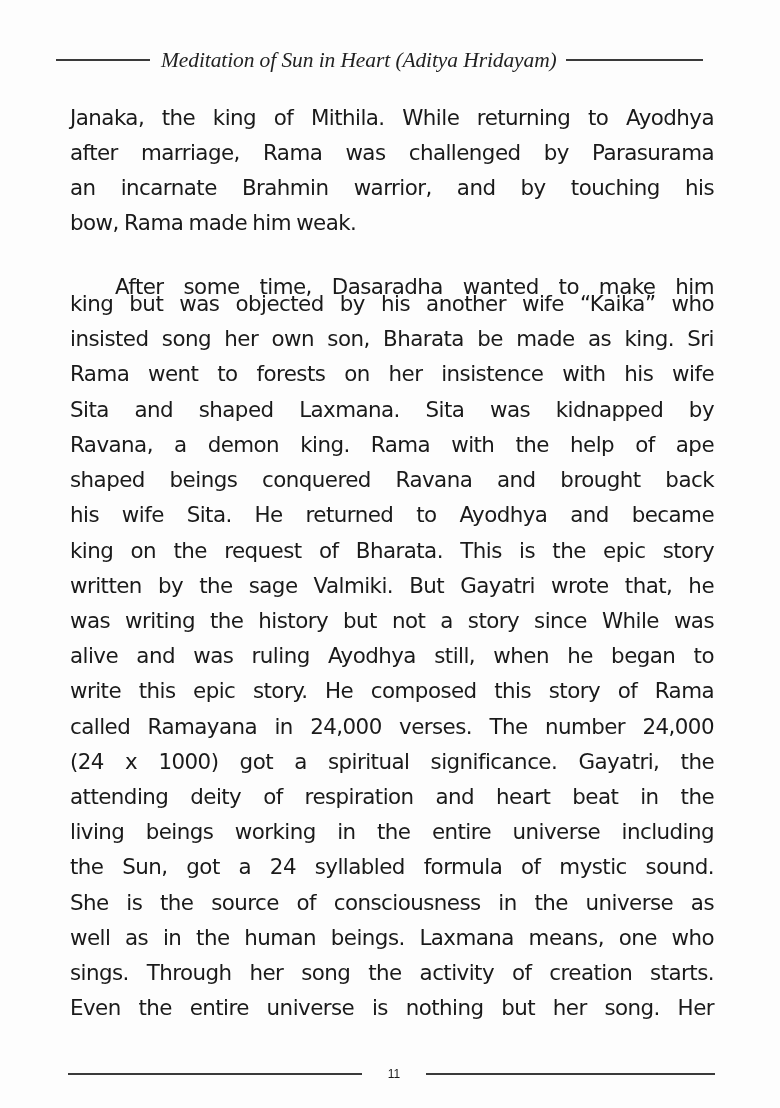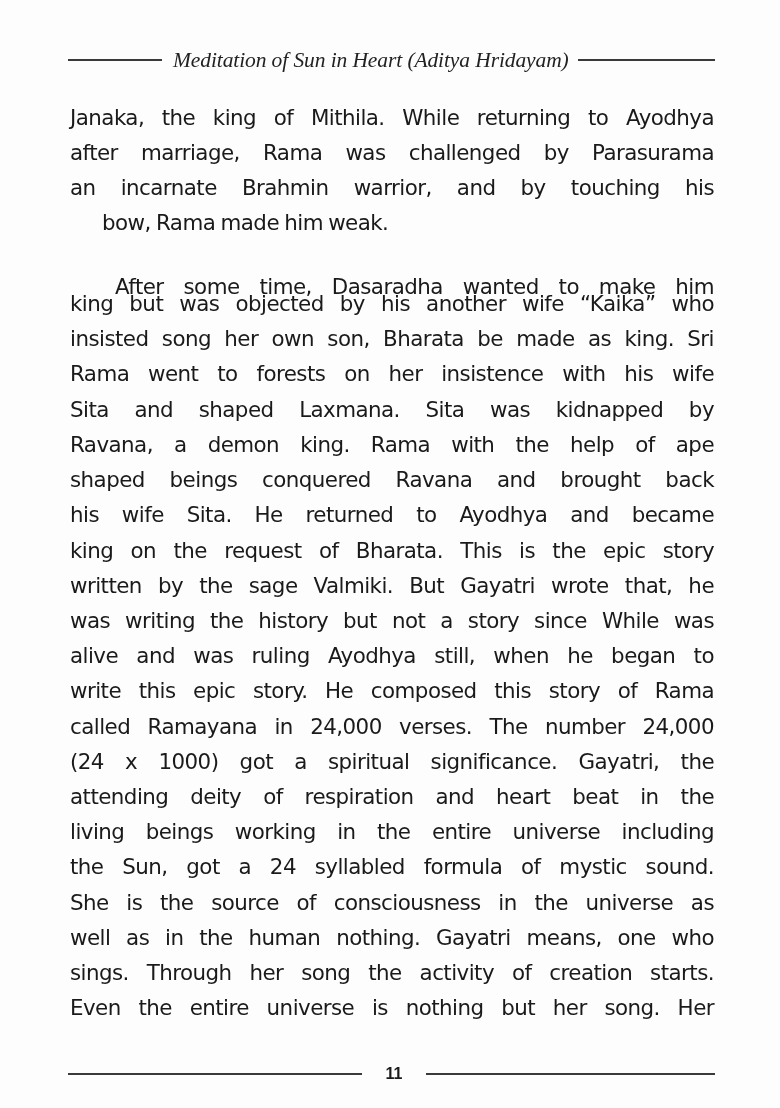--- a/index.html
+++ b/index.html
@@ -17,21 +17,21 @@
     .page {
       position: absolute;
       left: 0; top: 0;
       width: 780px;
       height: 1108px;
       background: #fdfdfd;
     }
     
     .running-header {
       position: absolute;
-      left: 68px;
+      left: 56px;
       top: 42px;
       width: 647px;
       height: 36px;
       display: flex;
       align-items: center;
       text-align: right;
     }
     .rule {
       height: 1.6px;
       background: #3a3a3a;
@@ -65,45 +65,43 @@
       line-height: 30px;
       white-space: nowrap;
       text-align: justify;
       text-align-last: justify;
       letter-spacing: -0.55px;
       word-spacing: -1px;
     }
     .line.last {
       text-align: center;
       text-align-last: left;
-      margin-left: 32px;
     }
     .line.indent {
       left: 45px;
       width: 599px;
     }
     
     .running-footer {
       position: absolute;
       left: 68px;
       top: 1058px;
       width: 647px;
       height: 32px;
       display: flex;
       align-items: center;
     }
     .running-footer .rule-left { width: 294px; }
     .running-footer .rule-right { flex: 1; }
     .running-footer .page-number {
       font-family: "Liberation Sans", "DejaVu Sans", sans-serif;
-      font-size: 16px;
+      font-size: 12px;
       color: #1a1a1a;
       width: 64px;
       text-align: center;
-      font-weight: bold;
     }
   </style>
 </head>
 <body>
 
 <div class="page">
 
   <div class="running-header">
     <div class="rule rule-left"></div>
     <span class="header-title">Meditation of Sun in Heart (Aditya Hridayam)</span>
@@ -132,21 +130,21 @@
       <div class="line" style="top:571px">written by the sage Valmiki. But Gayatri wrote that, he</div>
       <div class="line" style="top:606px">was writing the history but not a story since While was</div>
       <div class="line" style="top:641px">alive and was ruling Ayodhya still, when he began to</div>
       <div class="line" style="top:676px">write this epic story. He composed this story of Rama</div>
       <div class="line" style="top:712px">called Ramayana in 24,000 verses. The number 24,000</div>
       <div class="line" style="top:747px">(24 x 1000) got a spiritual significance. Gayatri, the</div>
       <div class="line" style="top:782px">attending deity of respiration and heart beat in the</div>
       <div class="line" style="top:817px">living beings working in the entire universe including</div>
       <div class="line" style="top:852px">the Sun, got a 24 syllabled formula of mystic sound.</div>
       <div class="line" style="top:888px">She is the source of consciousness in the universe as</div>
-      <div class="line" style="top:923px">well as in the human nothing. Gayatri means, one who</div>
+      <div class="line" style="top:923px">well as in the human beings. Laxmana means, one who</div>
       <div class="line" style="top:958px">sings. Through her song the activity of creation starts.</div>
       <div class="line" style="top:993px">Even the entire universe is nothing but her song. Her</div>
     </div>
   </div>
 
   <div class="running-footer">
     <div class="rule rule-left"></div>
     <span class="page-number">11</span>
     <div class="rule rule-right"></div>
   </div>

